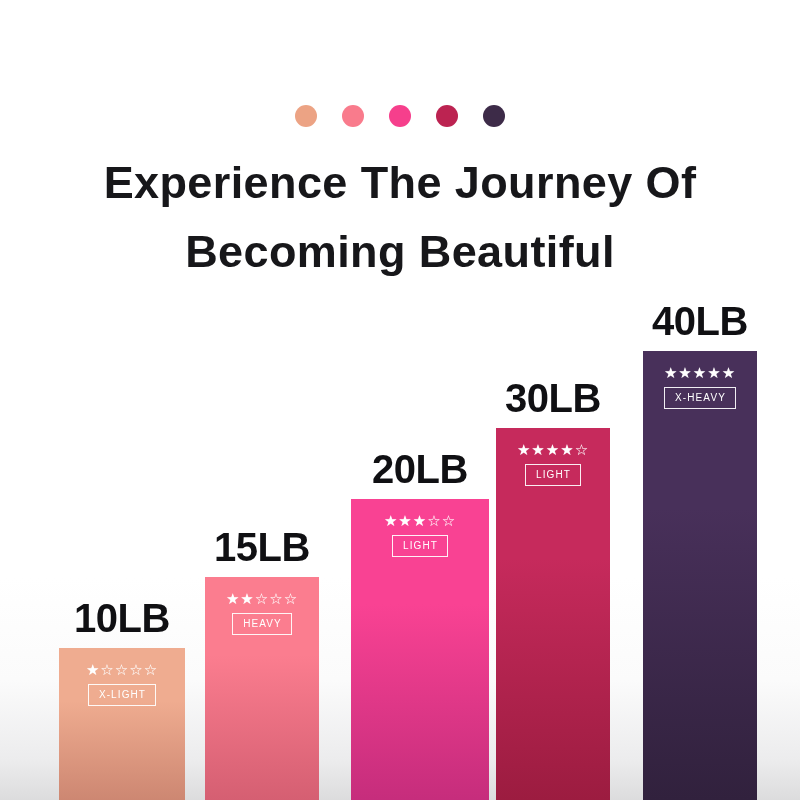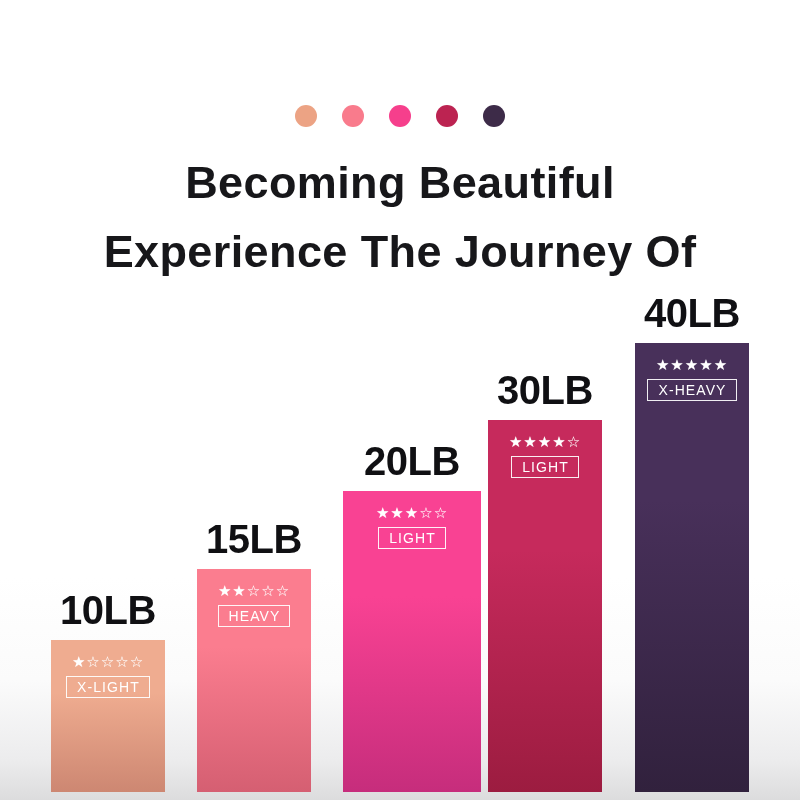--- a/index.html
+++ b/index.html
@@ -62,21 +62,22 @@
   
   .chart {
     position: absolute;
     left: 0;
     top: 0;
     width: 800px;
     height: 800px;
   }
   .bar-col {
     position: absolute;
-    bottom: 8px;
+    bottom: 0;
+    margin-left: 8px;
   }
   .bar {
     position: absolute;
     left: 0;
     bottom: 0;
     width: 100%;
     overflow: hidden;
   }
   .bar-label {
     position: absolute;
@@ -106,21 +107,21 @@
     font-size: 15px;
     line-height: 15px;
     letter-spacing: 1px;
     color: #ffffff;
     white-space: nowrap;
     text-shadow: 0 0 1px rgba(255,255,255,0.35);
   }
   .badge {
     border: 1.6px solid rgba(255,255,255,0.92);
     color: #ffffff;
-    font-size: 14px;
+    font-size: 10px;
     line-height: 12px;
     letter-spacing: 1.1px;
     padding: 4px 9px 4px 10px;
     white-space: nowrap;
     font-family: "Liberation Sans", sans-serif;
   }
 </style>
 </head>
 <body>
 
@@ -128,26 +129,26 @@
 
   <div class="dot-row">
     <span class="dot" style="background: rgb(236, 163, 132);"></span>
     <span class="dot" style="background: rgb(249, 123, 140);"></span>
     <span class="dot" style="background: rgb(246, 63, 140);"></span>
     <span class="dot" style="background: rgb(188, 35, 81);"></span>
     <span class="dot" style="background: rgb(61, 43, 72);"></span>
   </div>
 
   <div class="heading">
+    <span class="line">Experience The Journey Of</span>
     <span class="line">Becoming Beautiful</span>
-    <span class="line">Experience The Journey Of</span>
   </div>
 
   <div class="chart">
-      <div class="bar-col" style="left: 51px; width: 114px; height: 152px;">
+      <div class="bar-col" style="left: 51px; width: 114px; height: 152px; padding-left: 12px;">
         <div class="bar-label" style="bottom: 160px;">10LB</div>
         <div class="bar" style="height: 152px; background: linear-gradient(rgb(239, 172, 144) 0%, rgb(239, 172, 144) 35%, rgb(205, 135, 114) 100%);">
           <div class="bar-inner">
             <div class="stars">★☆☆☆☆</div>
             <div class="badge">X-LIGHT</div>
           </div>
         </div>
       </div>
       <div class="bar-col" style="left: 197px; width: 114px; height: 195px;">
         <div class="bar-label" style="bottom: 231px;">15LB</div>

